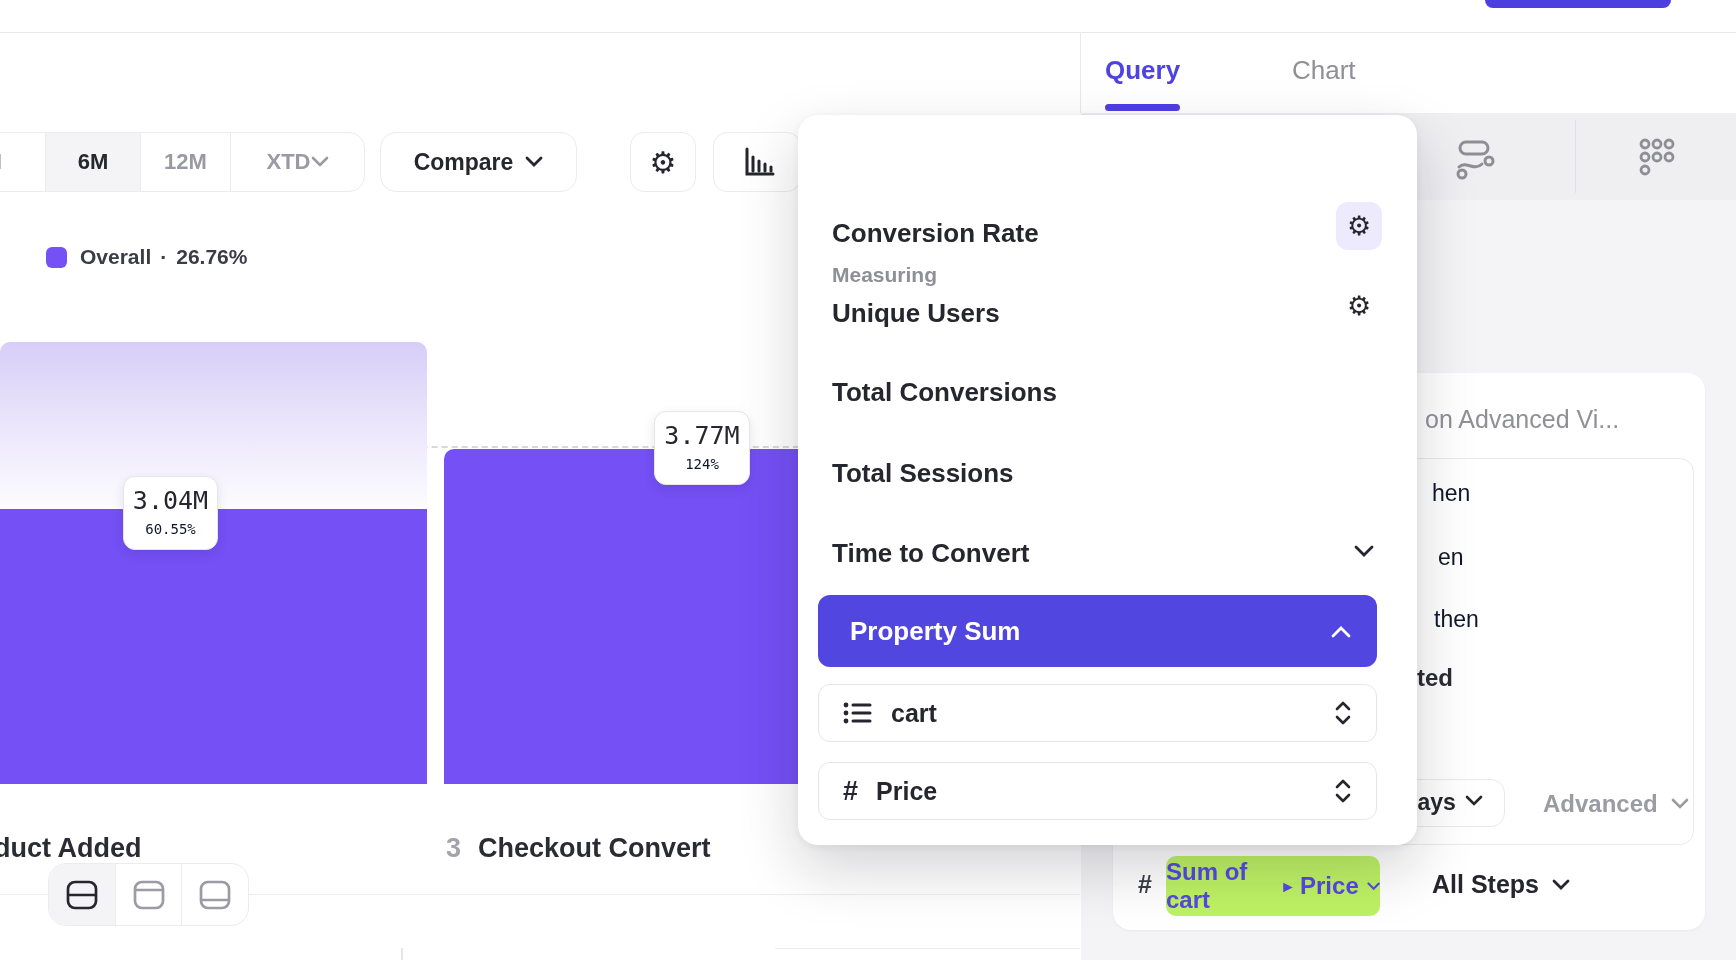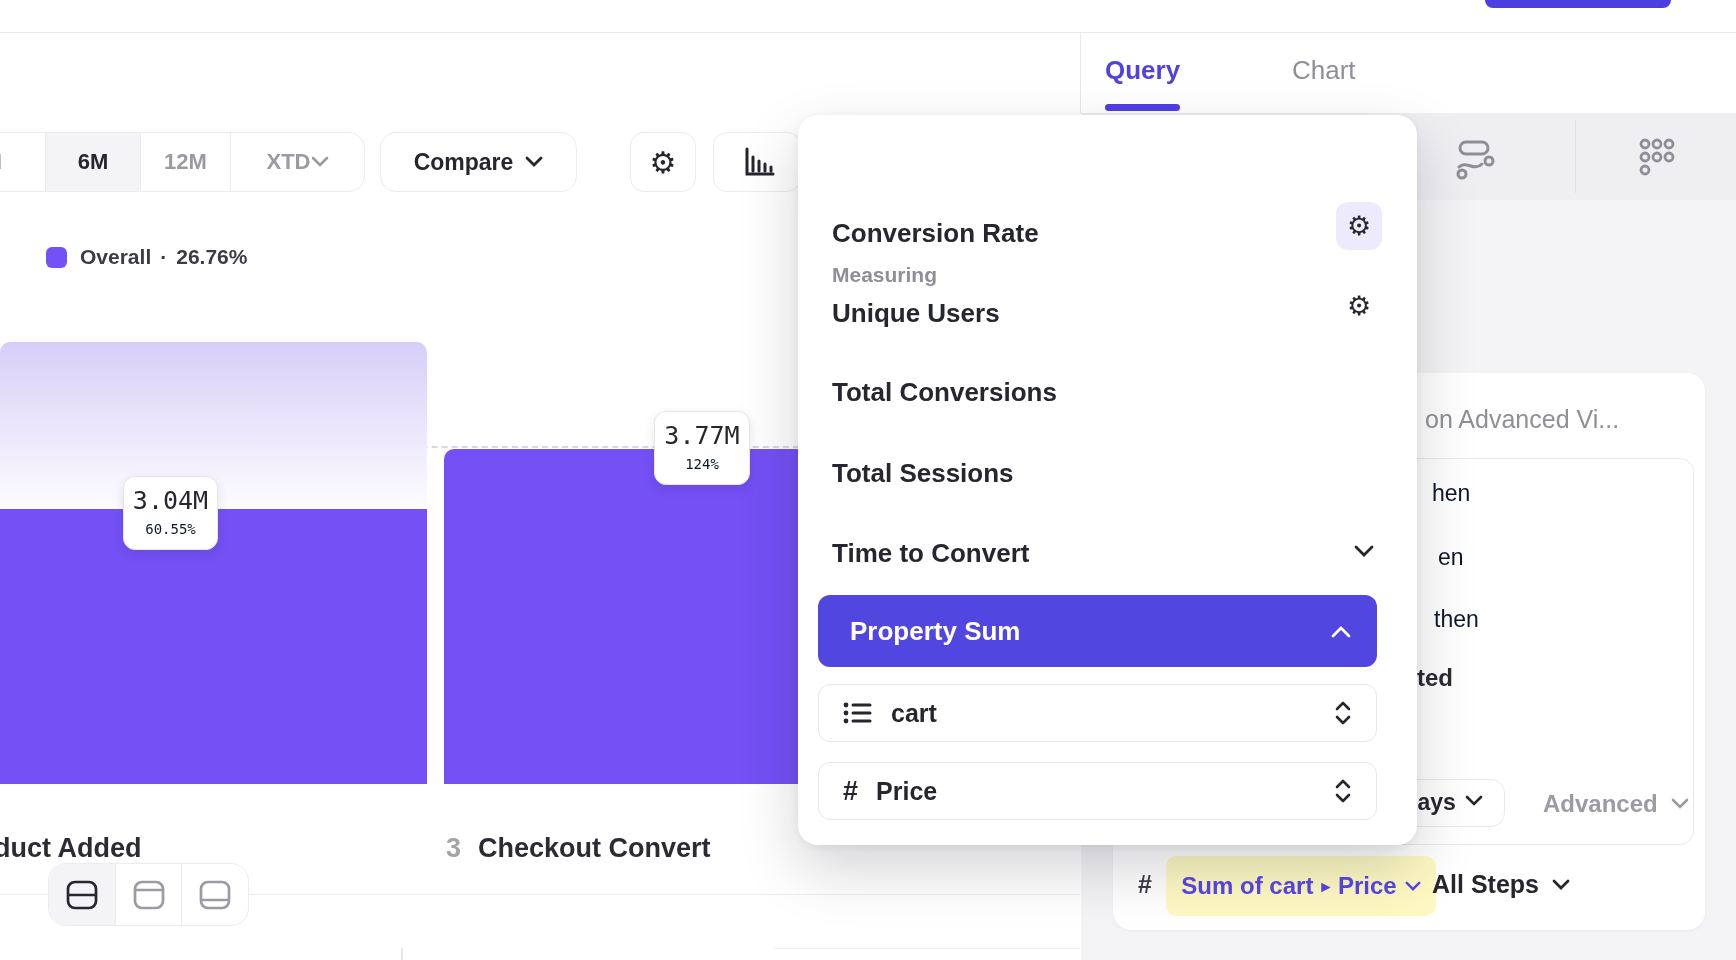--- a/index.html
+++ b/index.html
@@ -83,21 +83,21 @@
              border:1.5px solid #e9e9eb;border-radius:14px;}
   .frag{font-size:23px;color:#0f172a;font-weight:500;}
   .frag-b{font-size:24px;color:#2b2b33;font-weight:700;}
   .delays-btn{left:1260px;top:779px;width:243px;height:46px;background:#fff;
               border:1.5px solid #e9e9eb;border-radius:14px;}
   .delays-label{left:150px;top:9px;font-size:23px;font-weight:600;color:#26262e;position:absolute;}
   .delays-chev{left:204px;top:15px;position:absolute;}
   .advanced{left:1543px;top:790px;gap:13px;font-size:24px;font-weight:600;color:#9b9ba3;}
 
   .hash-footer{left:1138px;top:870px;font-size:25px;font-weight:700;color:#3c3c46;}
-  .chip{left:1166px;top:856px;width:270px;height:60px;background:#fef9c3;border-radius:10px;
+  .chip{left:1166px;top:856px;width:214px;height:60px;background:#bef264;border-radius:10px;
         display:flex;align-items:center;justify-content:center;gap:8px;
         font-size:24px;font-weight:600;color:#5747e6;}
   .chip .tri{font-size:17px;}
   .all-steps{left:1432px;top:870px;gap:13px;font-size:25px;font-weight:600;color:#26262e;}
 
   
   .dropdown{left:798px;top:115px;width:619px;height:730px;background:#fff;border-radius:20px;
             box-shadow:0 24px 60px rgba(15,15,35,.18),0 2px 8px rgba(0,0,0,.06);}
   .dd-title{left:34px;top:148px;font-size:21px;color:#8f8f97;font-weight:600;position:absolute;}
   .dd-item{left:34px;font-size:26px;font-weight:600;color:#26262e;position:absolute;}

